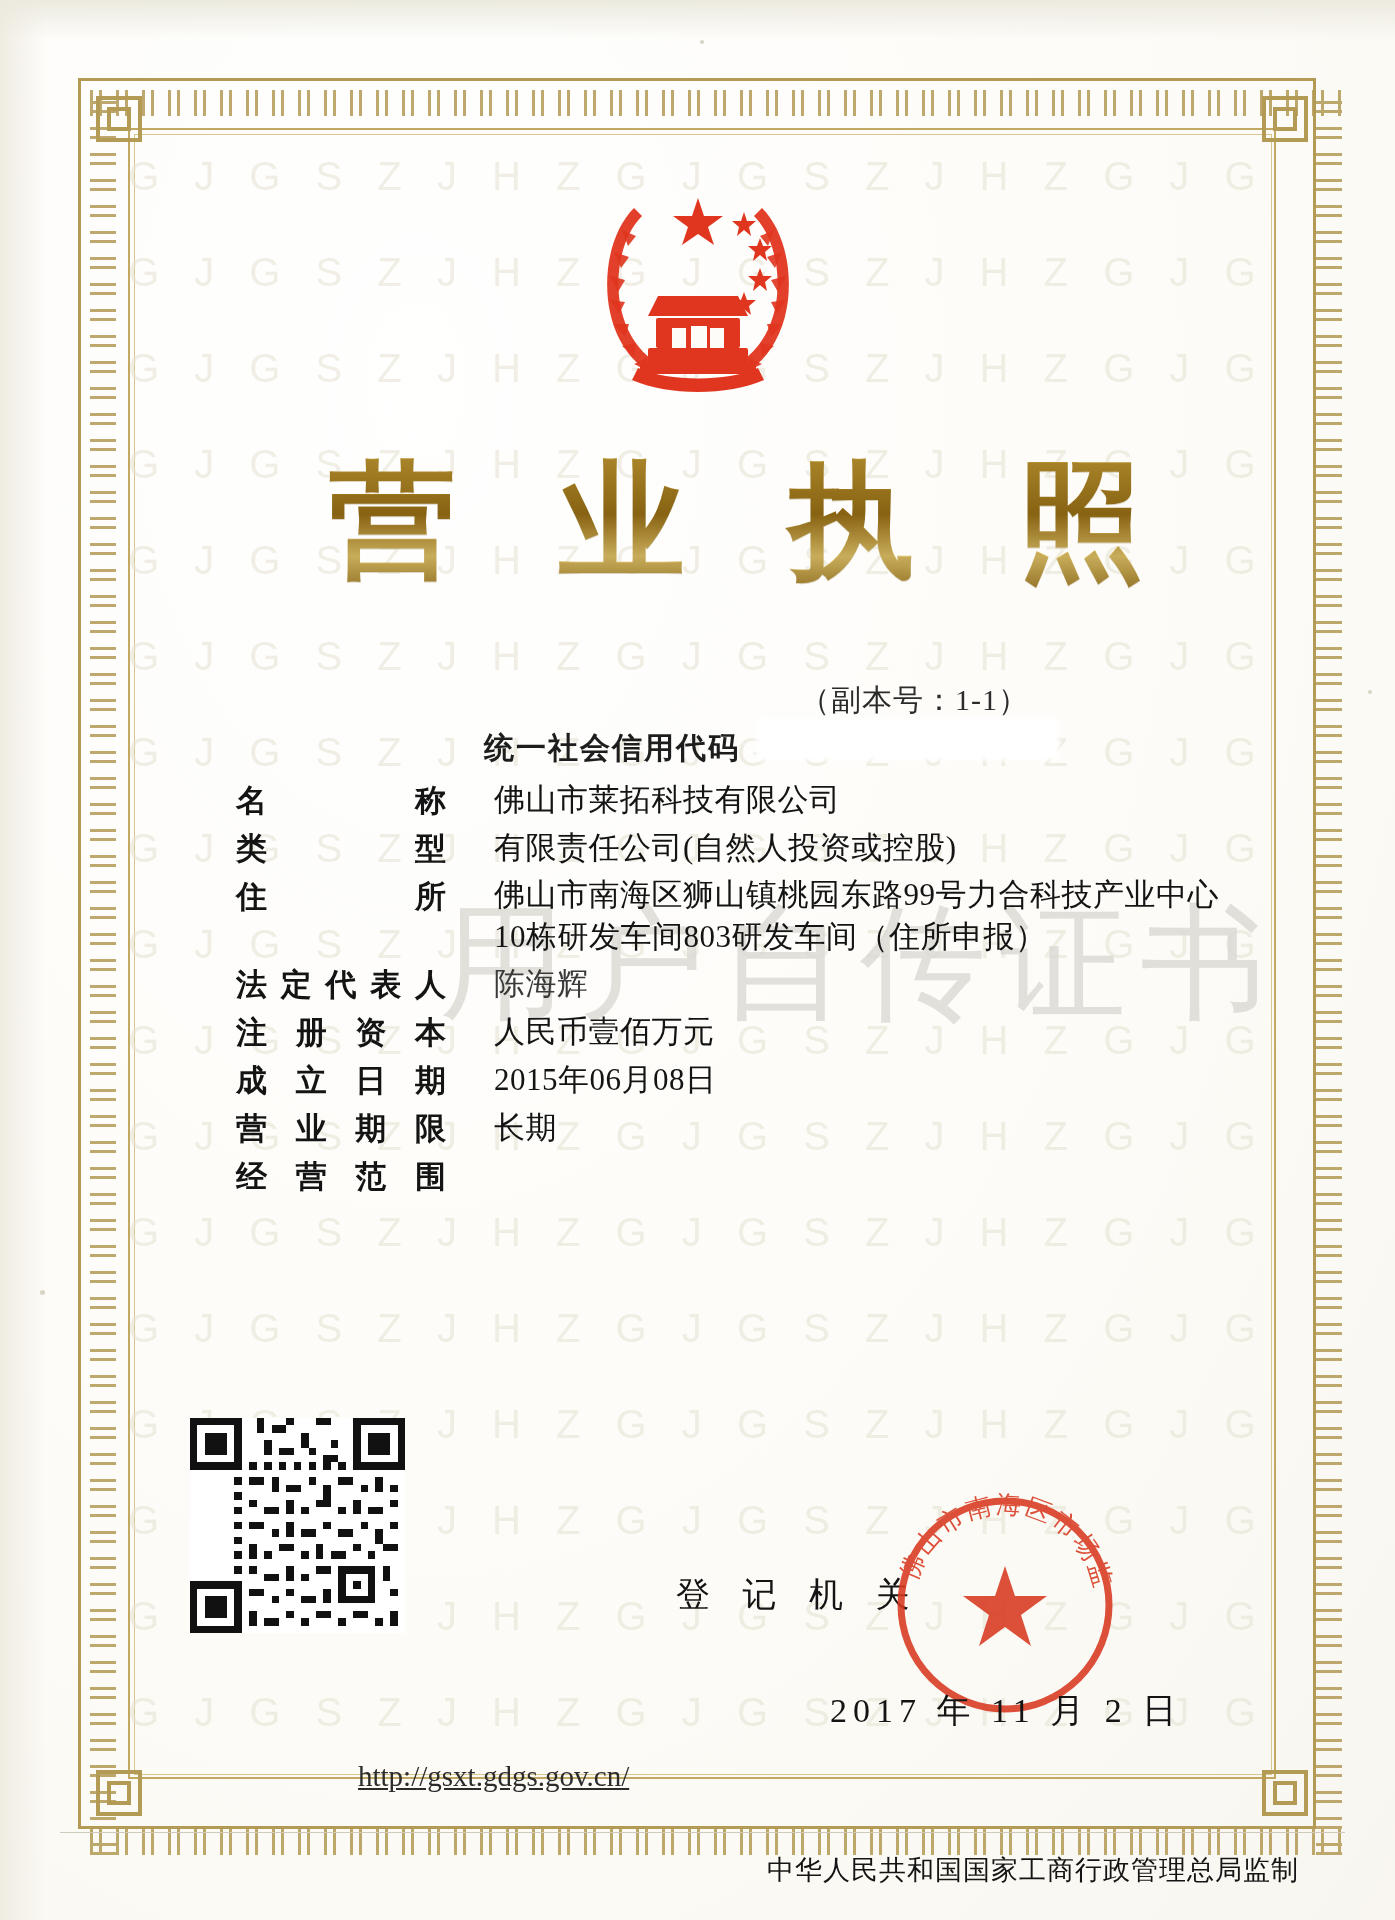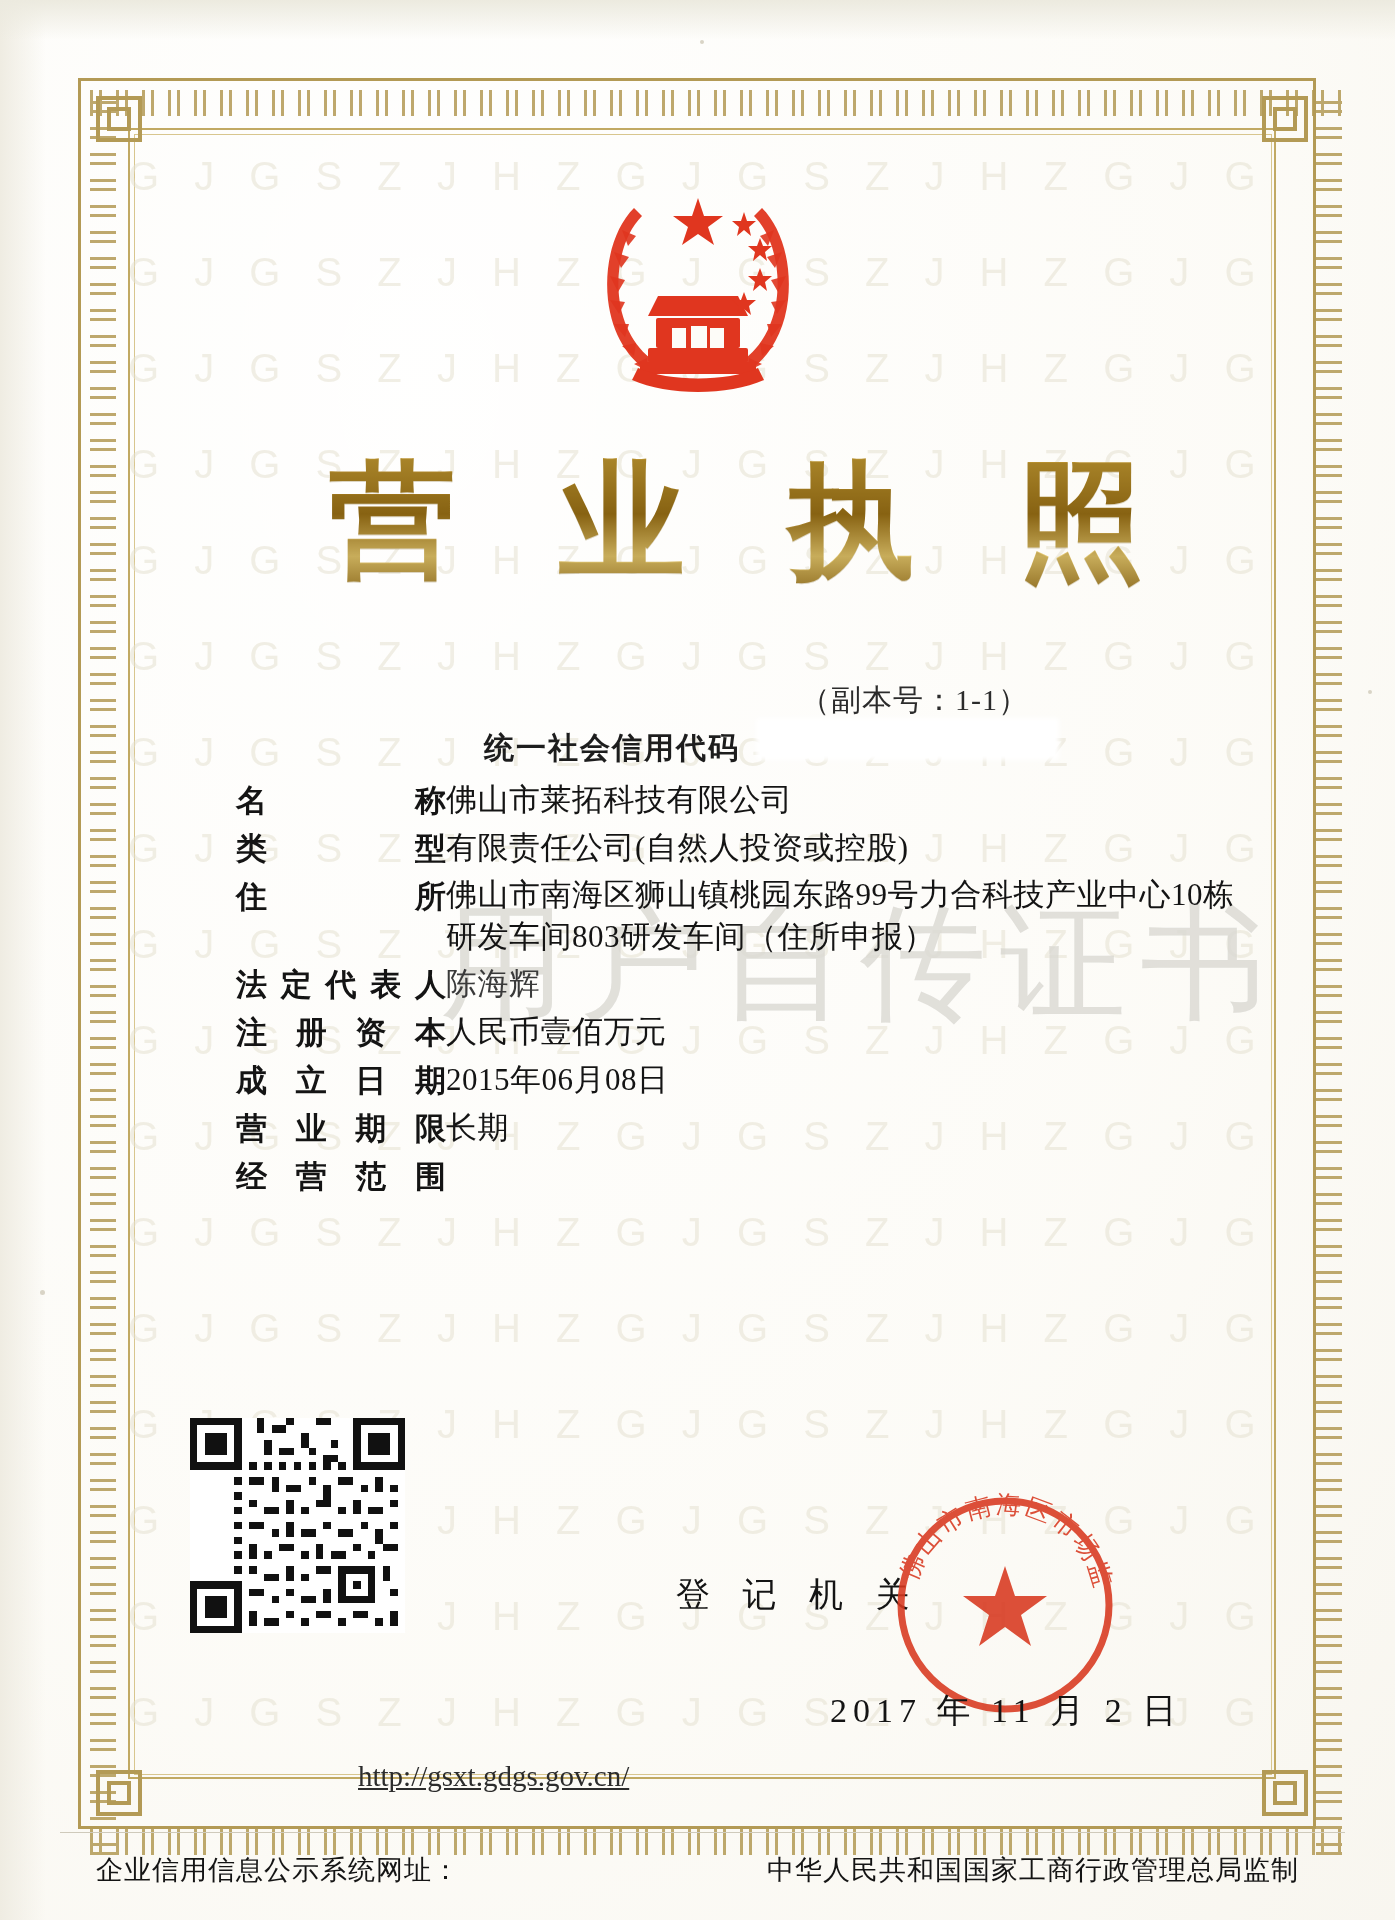--- a/index.html
+++ b/index.html
@@ -78,21 +78,21 @@
   .ccode-ghost{position:absolute;left:772px;top:728px;font-size:24px;color:#ddd9cf;
         letter-spacing:3px;}
 
   
   .fields{position:absolute;left:236px;top:778px;width:1000px;}
   .row{display:flex;align-items:flex-start;margin-bottom:4px;}
   .lbl{width:210px;flex:0 0 210px;font-size:31px;font-weight:bold;color:#141414;
         display:flex;justify-content:space-between;letter-spacing:0;
         font-family:"Liberation Serif",serif;padding-top:2px;}
   .lbl span{display:inline-block;}
-  .val{flex:1;font-size:31px;color:#141414;line-height:43px;letter-spacing:0.5px;}
+  .val{flex:1;font-size:31px;color:#141414;line-height:43px;letter-spacing:0.5px;margin-left:48px;}
   .tight{line-height:42px;}
 
   .faint{color:#3a3a3a;}
 
   .seal-mark{display:inline-block;width:26px;height:12px;margin-left:6px;
         border-top:4px solid #1a1a1a;border-bottom:4px solid #1a1a1a;}
 
   
   .qr{position:absolute;left:190px;top:1418px;width:215px;height:215px;background:#fff;}
   .qr svg{display:block;}
@@ -431,21 +431,20 @@
         <textPath href="#sealArcText" startOffset="8%">佛山市南海区市场监督管理局</textPath>
       </text>
     </svg>
   </div>
 
   <div class="date-line">2017 年 11 月 2 日</div>
 
   <div class="url-mid">http://gsxt.gdgs.gov.cn/</div>
 
   <div class="footer-rule"></div>
-  <div class="footer-left">企业信用信息公示系统网址：</div>
   <div class="footer-right">中华人民共和国国家工商行政管理总局监制</div>
 
   <div class="scan-edge-l"></div>
   <div class="scan-edge-t"></div>
   <div class="spec" style="left:40px;top:1290px;width:5px;height:5px;"></div>
   <div class="spec" style="left:1368px;top:690px;width:4px;height:4px;"></div>
   <div class="spec" style="left:700px;top:40px;width:4px;height:4px;"></div>
 
 </div>
 

